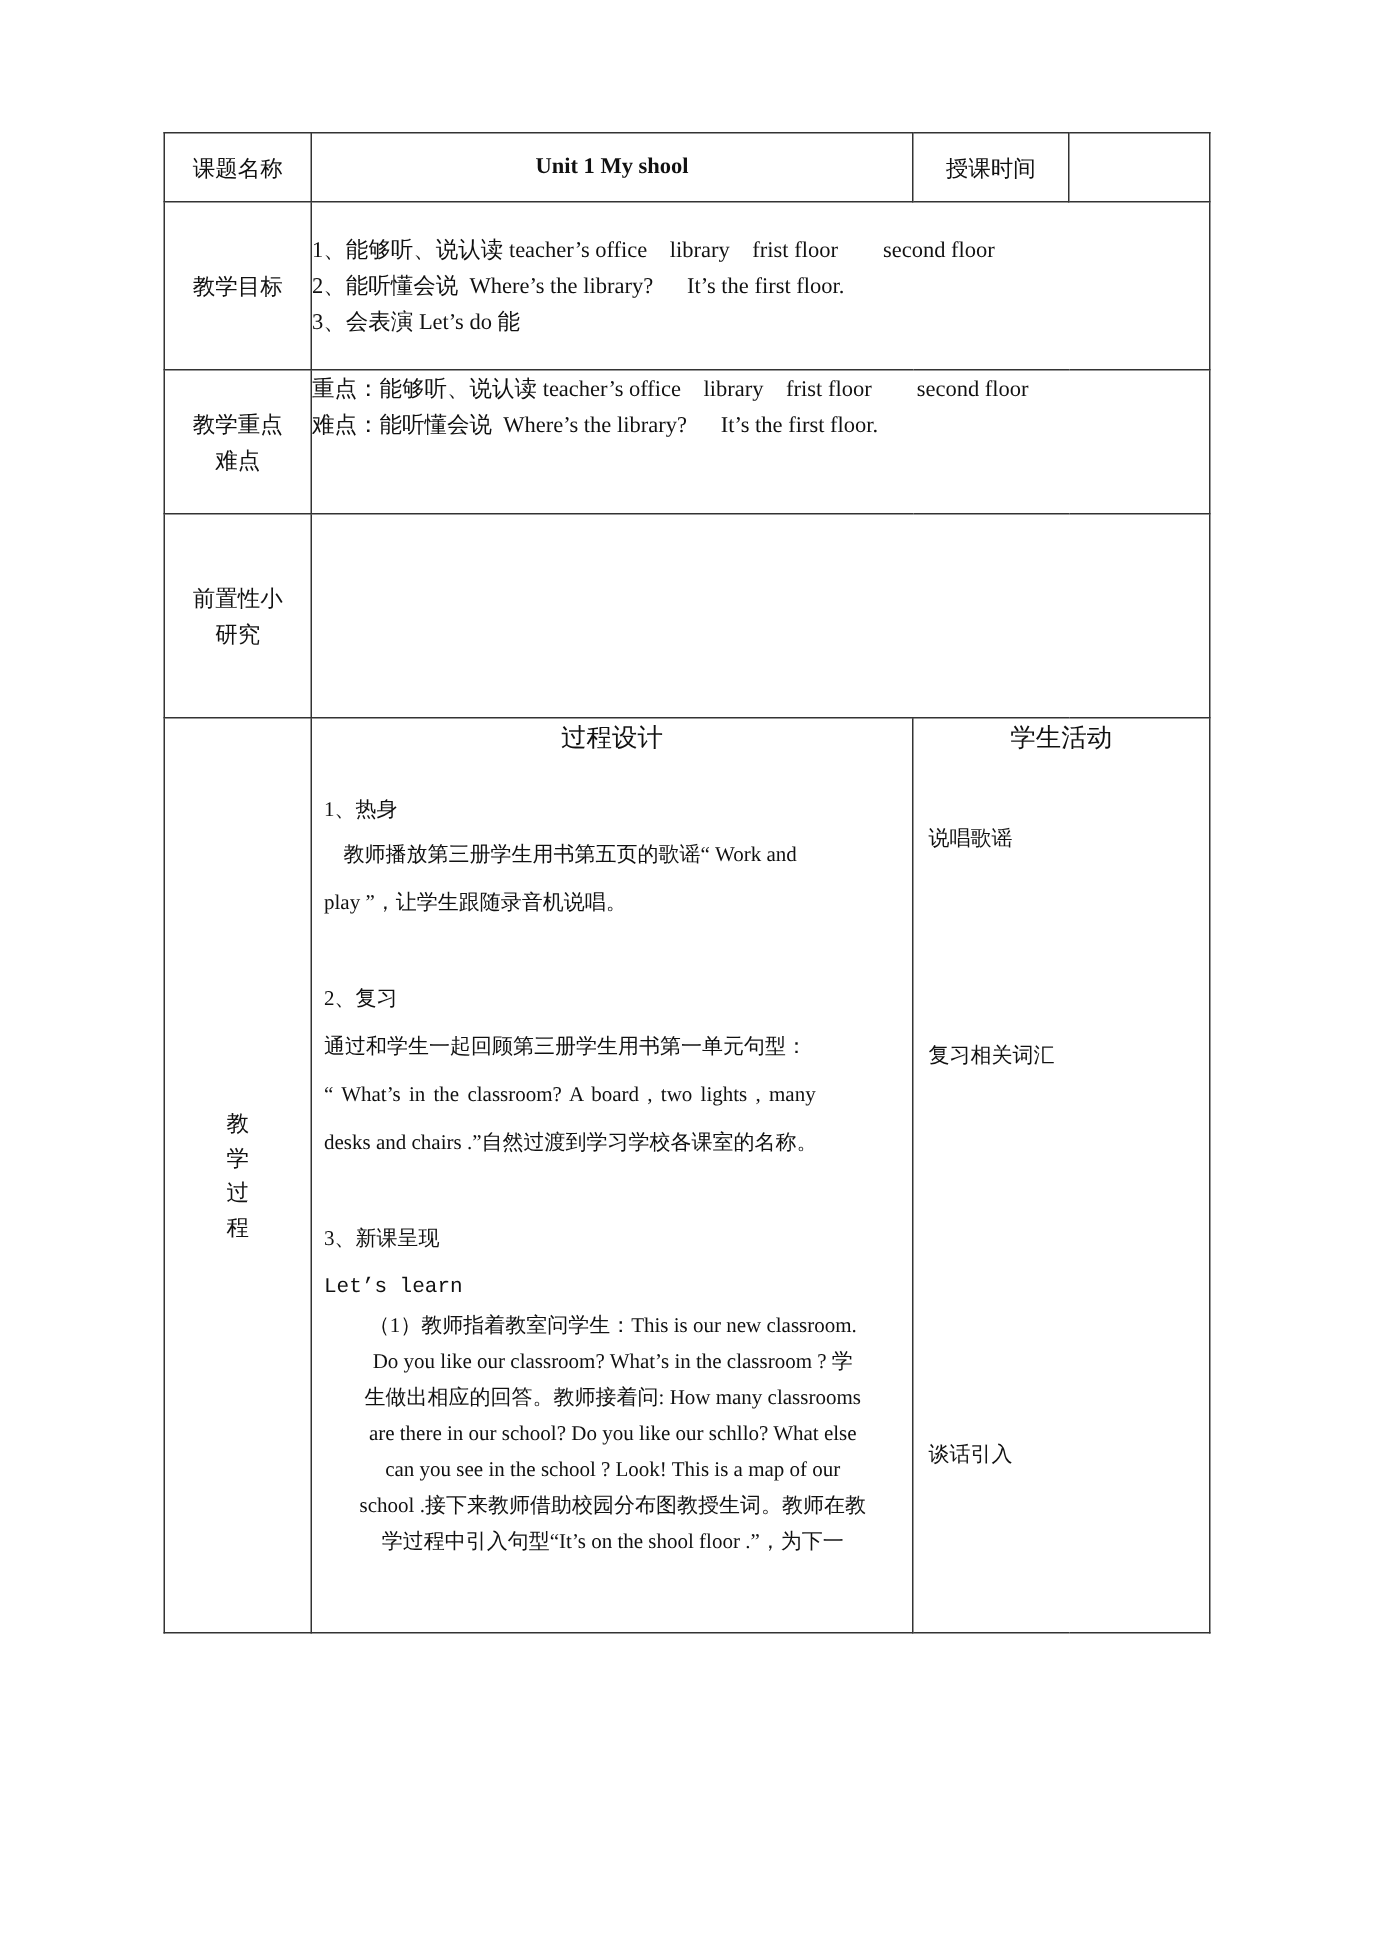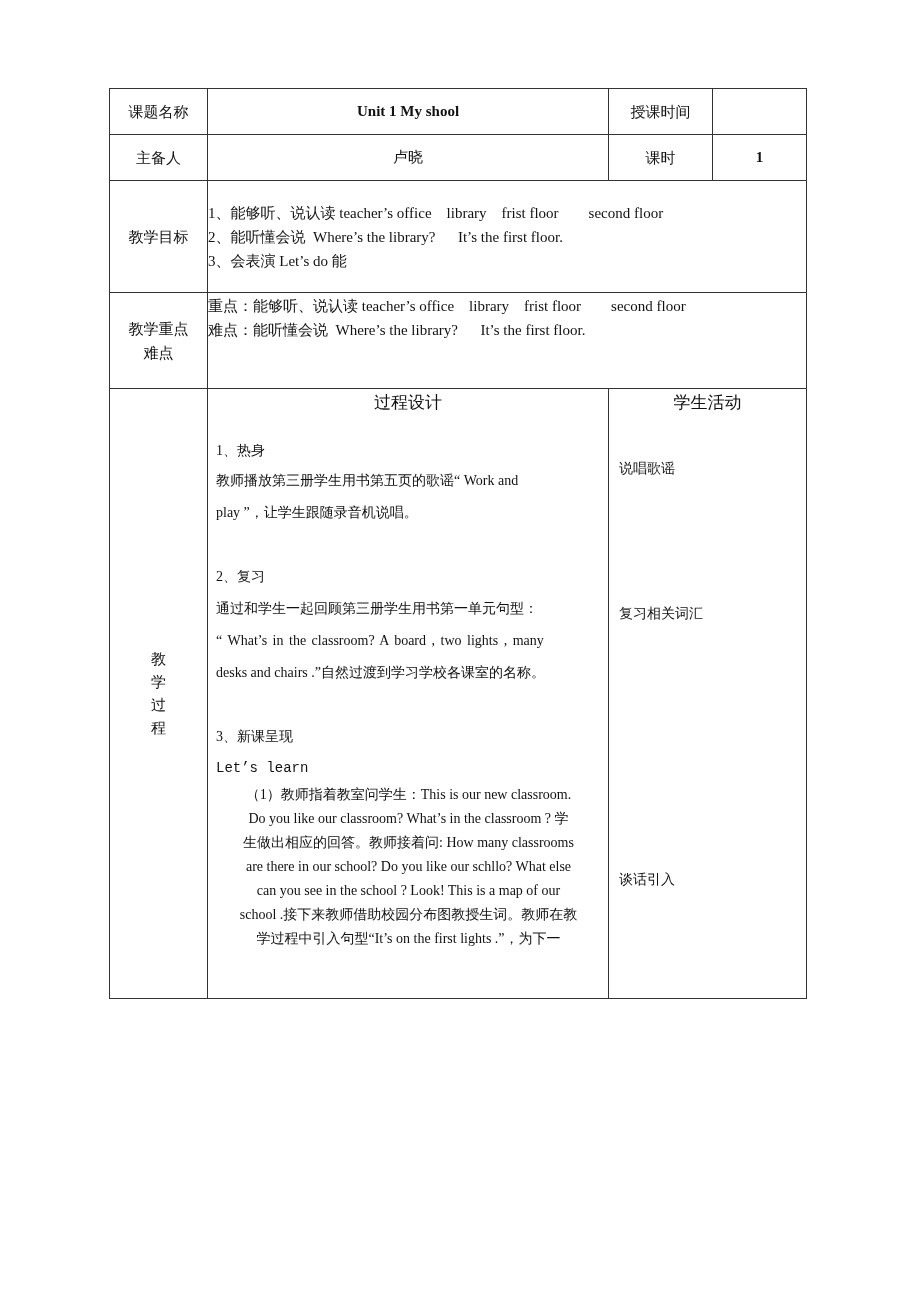--- a/index.html
+++ b/index.html
@@ -39,21 +39,21 @@
     .lines div { white-space: pre; }
     .top { vertical-align: top !important; }
     .proc-head {
       text-align: center;
       font-family: "DejaVu Sans", "Liberation Sans", sans-serif;
       font-size: 17px;
       height: 28px; line-height: 26px;
     }
     .proc-body { padding: 0 7px 0 8px; font-size: 14px; }
     .p { line-height: 32px; }
-    .justify { text-align: justify; text-align-last: left; }
+    .justify { text-align: justify; text-align-last: left; margin-left: 13px; }
     .lesson { line-height: 24px; text-align: center; }
     .lesson-left { text-align: left; font-family: Liberation Mono, monospace; }
     .act { padding-left: 10px; font-size: 14px; position: relative; height: 100%; }
     .vert {
       font-family: "DejaVu Sans", "Liberation Sans", sans-serif;
       font-size: 17px; line-height: 23px; text-align: center;
     }
   </style>
 </head>
 <body>
@@ -68,26 +68,20 @@
     </colgroup>
 
     <tbody>
         <tr style="height:46px">
       <td class="label">课题名称</td>
       <td class="center-text">Unit 1 My shool</td>
       <td class="label">授课时间</td>
       <td class="center-text"></td>
     </tr>
 
-    <tr style="height:46px">
-      <td class="label">主备人</td>
-      <td class="bold-center">卢晓</td>
-      <td class="label">课时</td>
-      <td class="center-text">1</td>
-    </tr>
 
     <tr style="height:112px">
       <td class="label">教学目标</td>
       <td colspan="3" class="lines">
         <div>1、能够听、说认读 teacher’s office    library    frist floor        second floor</div>
         <div>2、能听懂会说  Where’s the library?      It’s the first floor.</div>
         <div>3、会表演 Let’s do 能</div>
       </td>
     </tr>
 
@@ -95,20 +89,27 @@
       <td class="label">
         <div>教学重点</div>
         <div>难点</div>
       </td>
       <td colspan="3" class="lines top" style="padding-top:1px;">
         <div>重点：能够听、说认读 teacher’s office    library    frist floor        second floor</div>
         <div>难点：能听懂会说  Where’s the library?      It’s the first floor.</div>
       </td>
     </tr>
 
+    <tr style="height:136px">
+      <td class="label">
+        <div>前置性小</div>
+        <div>研究</div>
+      </td>
+      <td colspan="3"></td>
+    </tr>
 
     <tr style="height:610px">
       <td class="vert">
         <div>教</div>
         <div>学</div>
         <div>过</div>
         <div>程</div>
       </td>
 
       <td class="top">
@@ -126,21 +127,21 @@
           <div style="height:32px"></div>
 
           <div class="p">3、新课呈现</div>
           <div class="lesson lesson-left" style="line-height:30px;">Let’s learn</div>
           <div class="lesson">（1）教师指着教室问学生：This is our new classroom.</div>
           <div class="lesson">Do you like our classroom? What’s in the classroom ? 学</div>
           <div class="lesson">生做出相应的回答。教师接着问: How many classrooms</div>
           <div class="lesson">are there in our school? Do you like our schllo? What else</div>
           <div class="lesson">can you see in the school ? Look! This is a map of our</div>
           <div class="lesson">school .接下来教师借助校园分布图教授生词。教师在教</div>
-          <div class="lesson">学过程中引入句型“It’s on the first lights .”，为下一</div>
+          <div class="lesson">学过程中引入句型“It’s on the shool floor .”，为下一</div>
         </div>
       </td>
 
       <td colspan="2" class="top">
         <div class="proc-head">学生活动</div>
         <div class="act">
           <div style="position:absolute; top:43px; left:10px;">说唱歌谣</div>
           <div style="position:absolute; top:188px; left:10px;">复习相关词汇</div>
           <div style="position:absolute; top:454px; left:10px;">谈话引入</div>
         </div>

